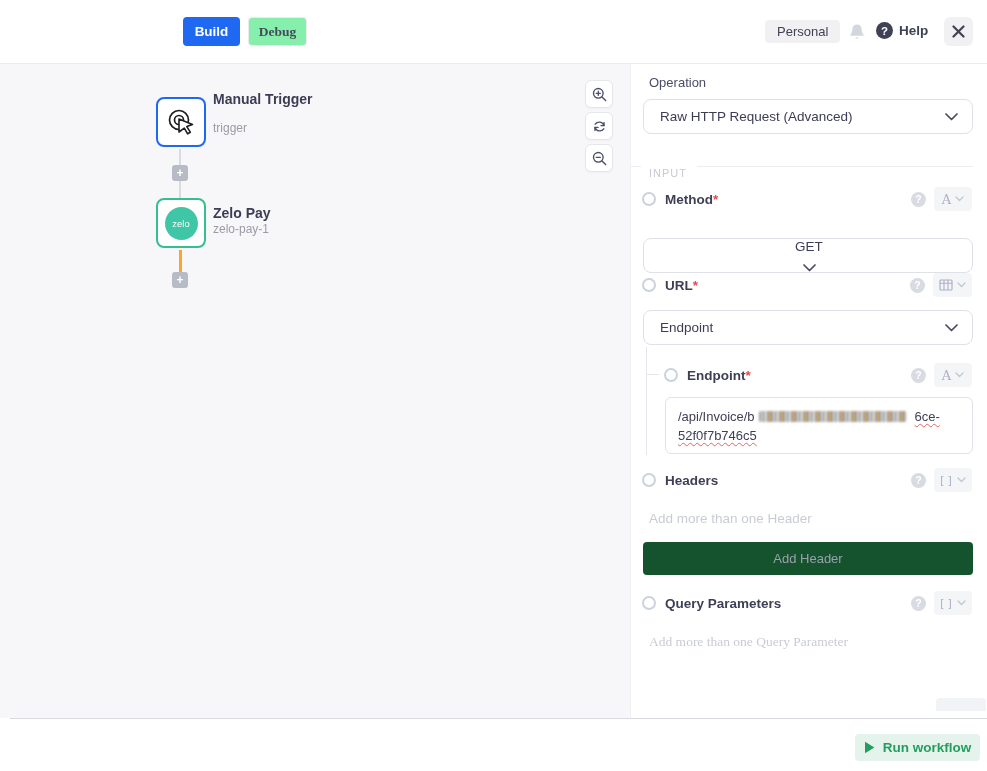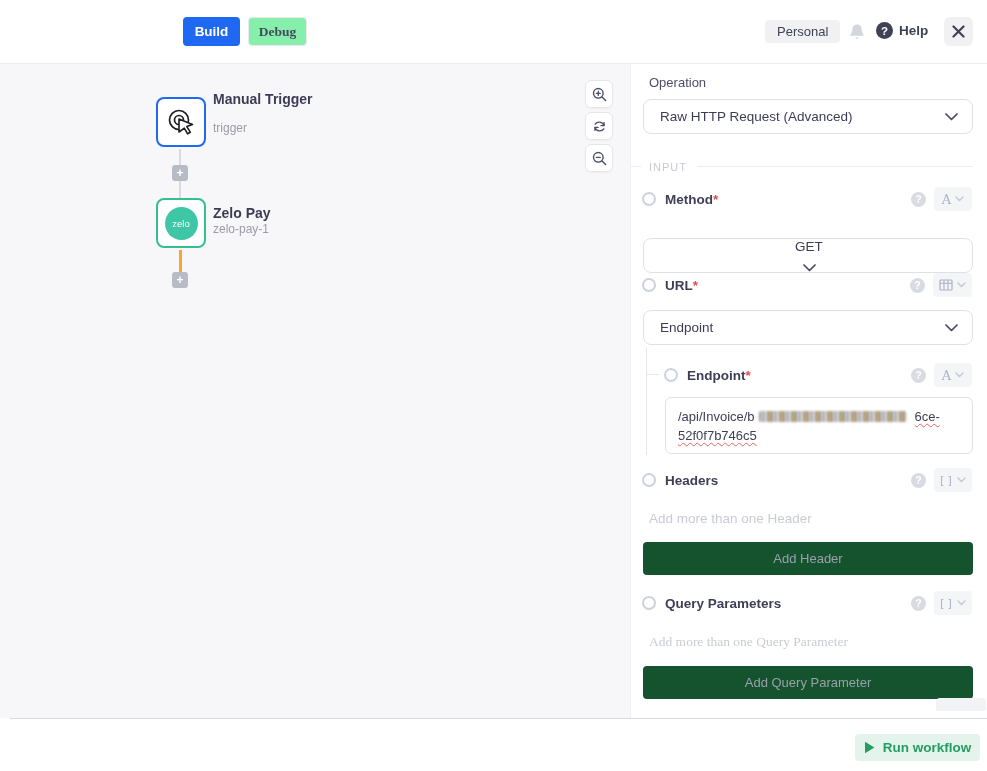--- a/index.html
+++ b/index.html
@@ -36,21 +36,21 @@
 
   
   .panel { position:absolute; left:630px; top:64px; width:357px; height:654px; background:#ffffff; border-left:1px solid #f0f0f3; }
   .p-label { position:absolute; left:18px; top:11px; font-size:13px; color:#4c4c66; }
   .select { position:absolute; left:12px; width:330px; height:35px; background:#fff; border:1px solid #dfe1e8; border-radius:8px; display:flex; align-items:center; padding:0 14px 0 16px; font-size:13.5px; color:#3c3c54; cursor:pointer; }
   .select .grow { flex:1; }
   .sel-op { top:35px; } .sel-get { top:174px;flex-direction:column; } .sel-url { top:246px; }
   .divider { position:absolute; left:0; top:95px; width:357px; height:14px; }
   .div-line { position:absolute; top:7px; height:1px; background:#ecedf1; }
   .dl-a { left:0; width:10px; } .dl-b { left:66px; right:15px; }
-  .div-text { position:absolute; left:18px; top:2px; font-size:11px; letter-spacing:1px; color:#c7cad3; }
+  .div-text { position:absolute; left:18px; top:8px; font-size:11px; letter-spacing:1px; color:#c7cad3; }
 
   .frow { position:absolute; left:11px; right:15px; height:22px; display:flex; align-items:center; }
   .frow-method { top:124px; } .frow-url { top:210px; } .frow-endpoint { top:300px; left:33px; }
   .frow-headers { top:405px; } .frow-query { top:528px; }
   .fcircle { width:14px; height:14px; border:2px solid #ccd2de; border-radius:50%; background:transparent; flex:none; }
   .flabel { margin-left:9px; font-size:13.5px; font-weight:700; color:#3e3e56; }
   .req { color:#e5484d; font-weight:700; }
   .frow .spacer { flex:1; }
   .qicon { width:15px; height:15px; border-radius:50%; background:#d8dbe2; color:#ffffff; font-size:10.5px; font-weight:700; display:flex; align-items:center; justify-content:center; margin-right:8px; flex:none; }
   .typechip { height:24px; min-width:38px; background:#f4f5f7; border-radius:4px; display:flex; align-items:center; justify-content:center; gap:4px; padding:0 6px; color:#a9b1c6; cursor:pointer; flex:none; }
@@ -247,21 +247,20 @@
     <span class="spacer"></span>
     <div class="qicon">?</div>
     <div class="typechip">
       <span class="chip-brackets">[ ]</span>
       <svg width="9" height="6" viewBox="0 0 9 6">
           <path d="M1 1 L4.5 4.5 L8 1" fill="none" stroke="#c3c8d4" stroke-width="1.4" stroke-linecap="round"></path>
         </svg>
     </div>
   </div>
   <div class="placeholder ph-query">Add more than one Query Parameter</div>
-  <button class="addbtn add-query">Add Query Parameter</button>
 
   <div class="partial-chip"></div>
 </div>
 
 <div class="footer">
   <button class="runbtn">
     <svg width="11" height="13" viewBox="0 0 11 13">
         <path d="M1 0.8 L10.4 6.5 L1 12.2 Z" fill="#259d61"></path>
       </svg>
     <span>Run workflow</span>

